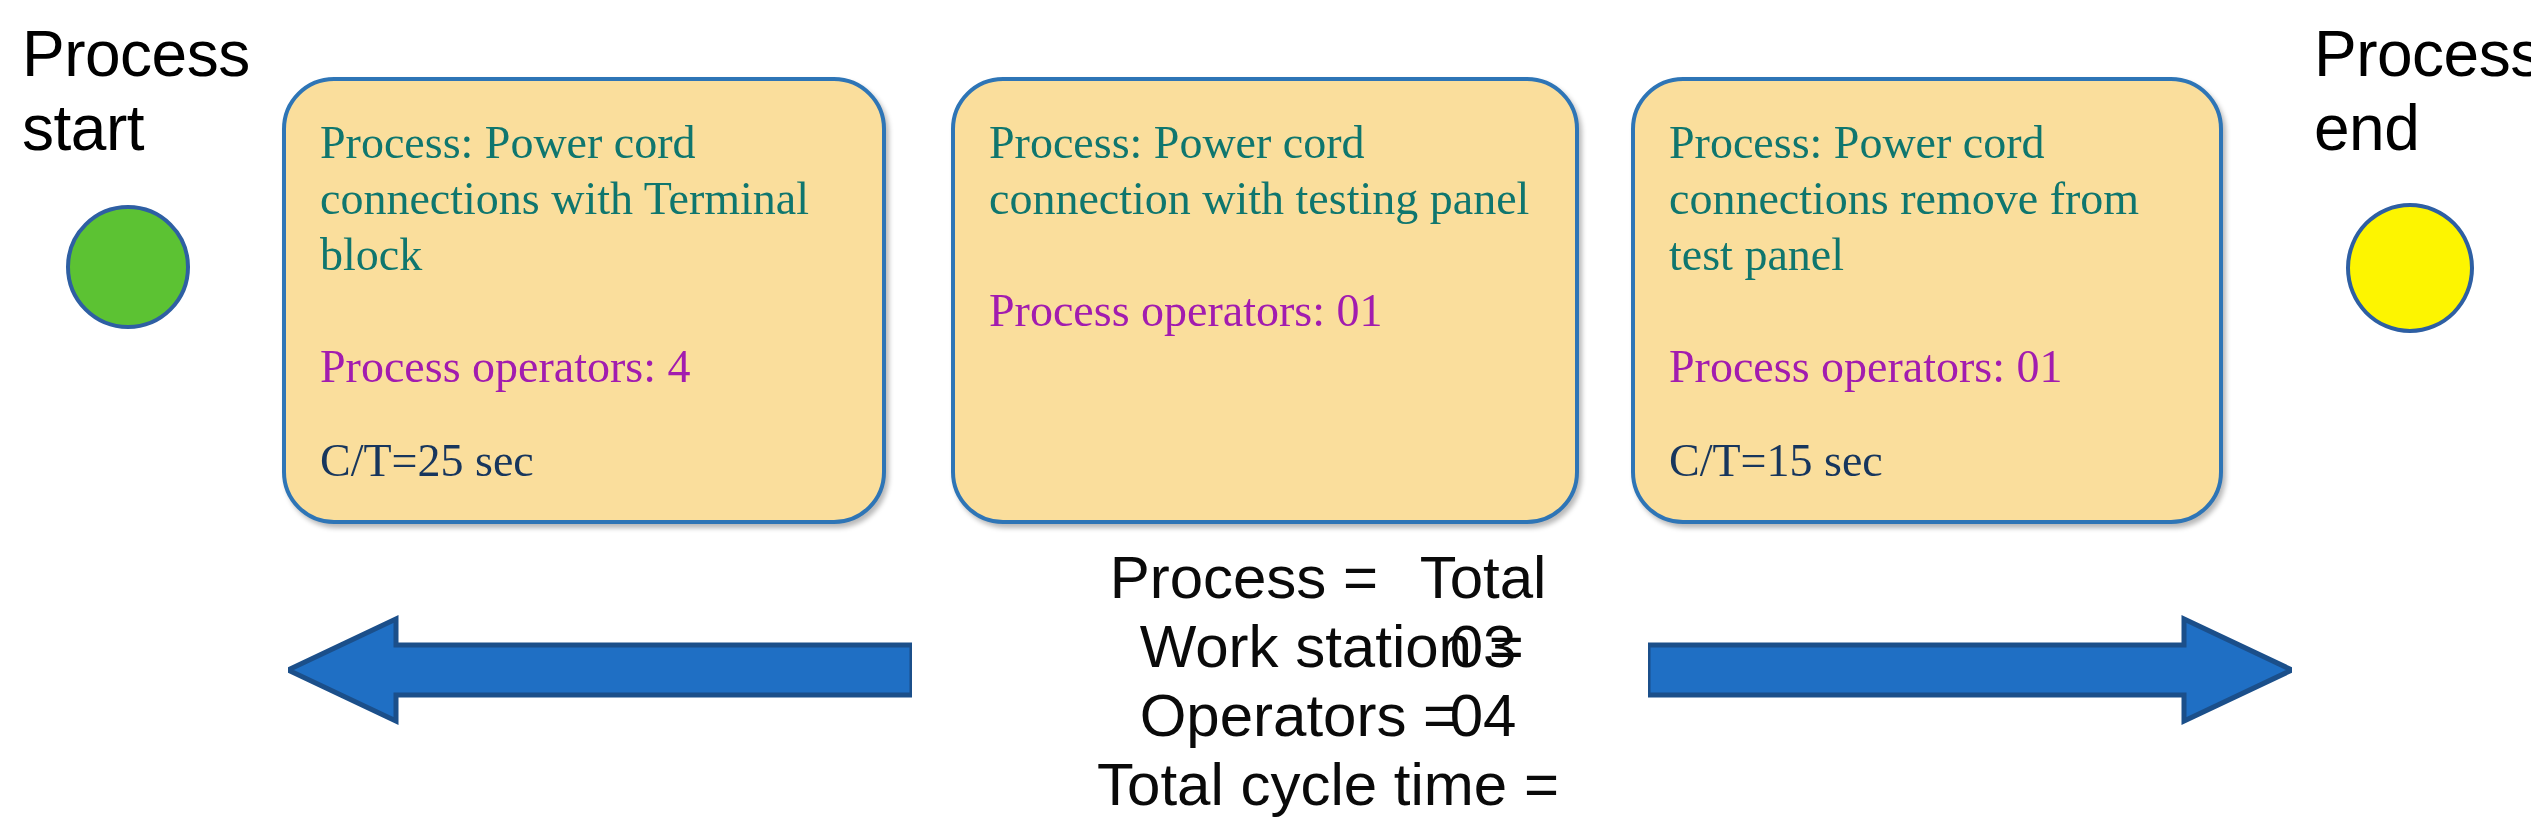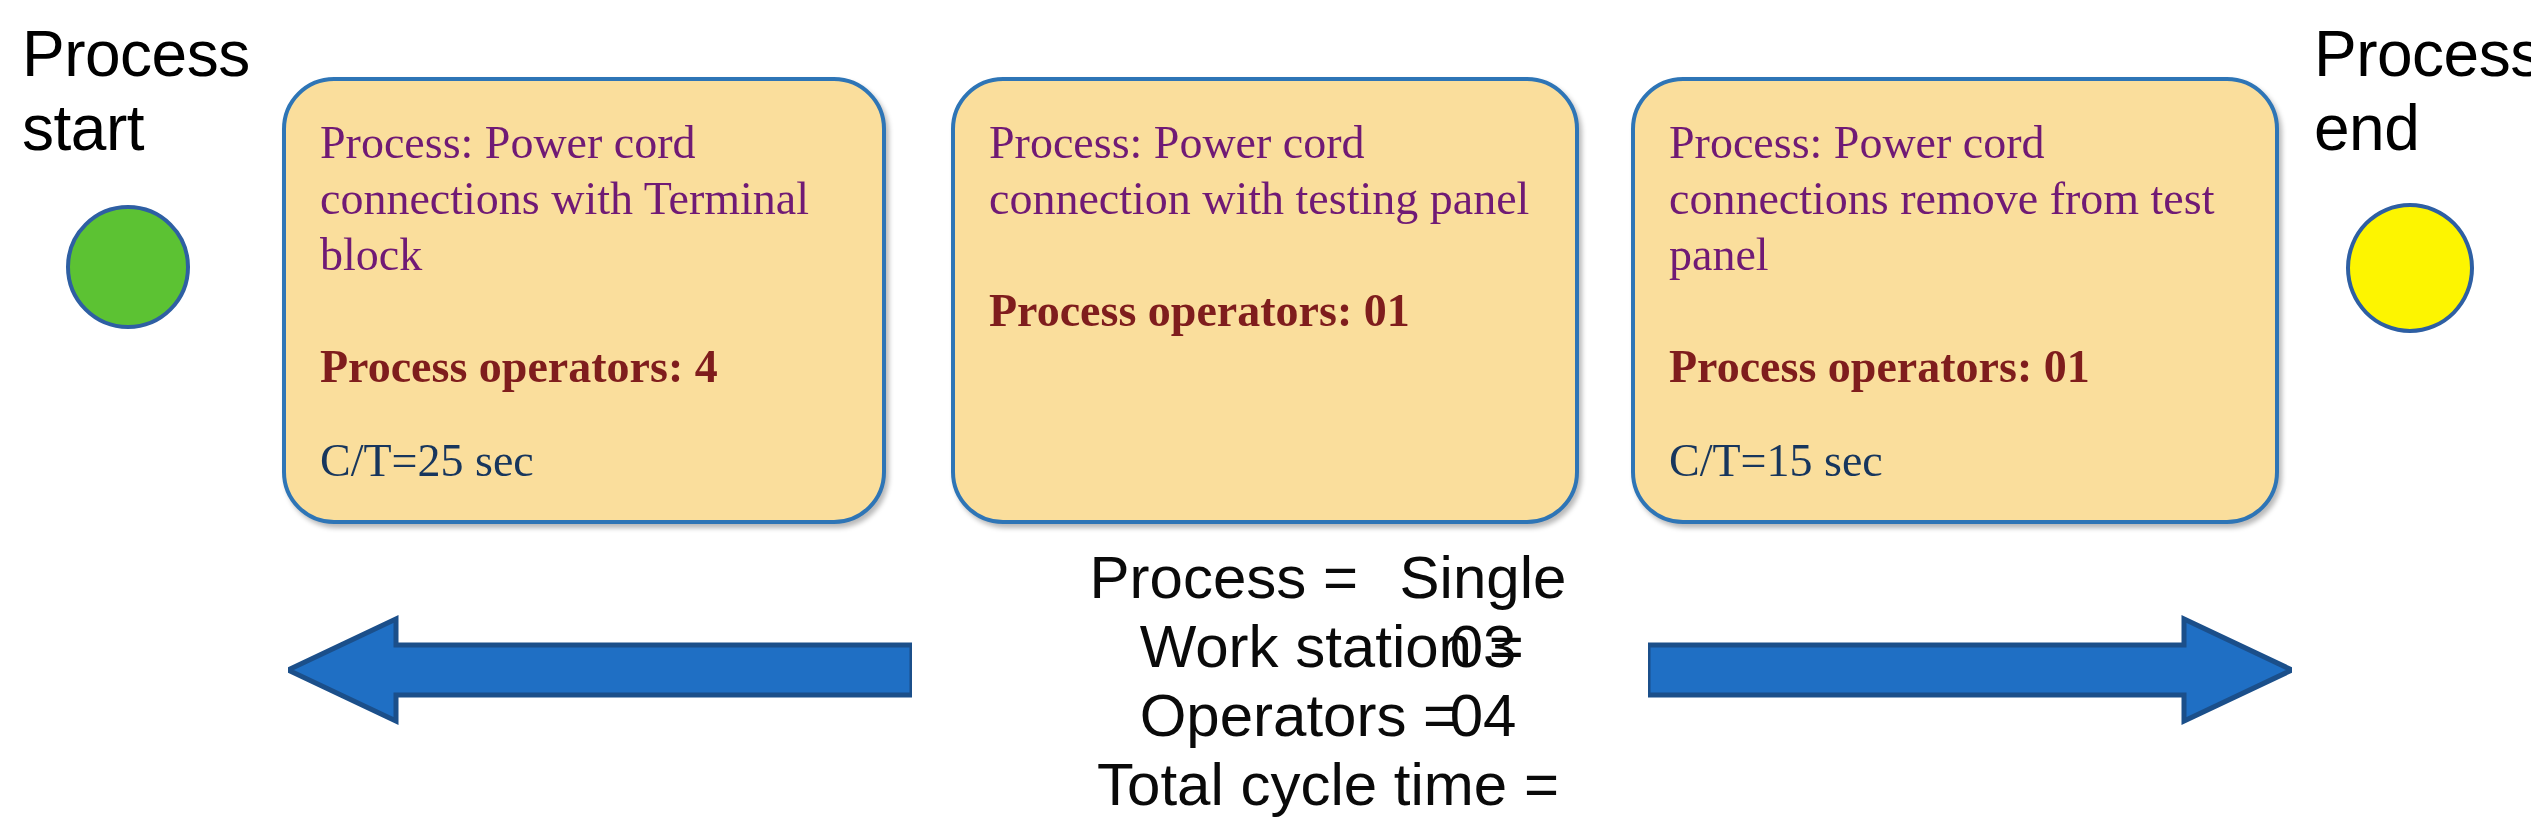--- a/index.html
+++ b/index.html
@@ -48,37 +48,37 @@
     height:447px;
     background:#FADE9C;
     border:4px solid #2E75B6;
     border-radius:52px;
     box-sizing:border-box;
     box-shadow:3px 4px 5px rgba(0,0,0,0.28);
     padding:34px 28px 0 34px;
   }
   #process-box-1{left:282px;width:604px;}
   #process-box-2{left:951px;width:628px;}
-  #process-box-3{left:1631px;width:648px;}
+  #process-box-3{left:1631px;width:592px;}
 
   .box-title{
     font-family:"Liberation Serif",serif;
     font-size:46px;
     line-height:56px;
-    color:#701a75;
+    color:#0f766e;
     margin:0 0 56px 0;
     font-weight:400;
   }
   .box-meta{
     font-family:"Liberation Serif",serif;
     font-size:46px;
     line-height:56px;
-    color:#7f1d1d;
+    color:#a21caf;
     margin:16px 0 38px 0;
-    font-weight:700;
+    font-weight:400;
   }
   .box-ct{
     font-family:"Liberation Serif",serif;
     font-size:46px;
     line-height:56px;
     color:#17365D;
     margin:0;
     font-weight:400;
   }
 
@@ -148,21 +148,21 @@
 
   <div class="arrow" id="arrow-right">
     <svg viewBox="0 0 644 130" preserveAspectRatio="none">
       <polygon points="644,65 536,14 536,40 0,40 0,90 536,90 536,116" fill="#1F6FC4" stroke="#1B4F8A" stroke-width="5" stroke-linejoin="miter"></polygon>
     </svg>
   </div>
 
   <div id="summary-block">
     <div class="summary-row">
       <span class="summary-label">Process =</span>
-      <span class="summary-value">Single</span>
+      <span class="summary-value">Total</span>
     </div>
     <div class="summary-row">
       <span class="summary-label">Work station =</span>
       <span class="summary-value">03</span>
     </div>
     <div class="summary-row">
       <span class="summary-label">Operators =</span>
       <span class="summary-value">04</span>
     </div>
     <div class="summary-row full">

